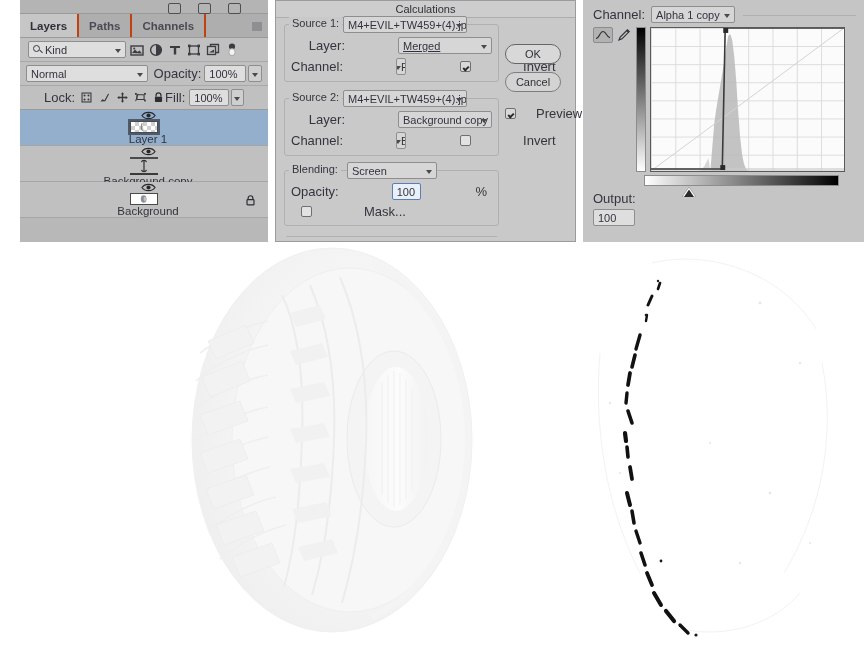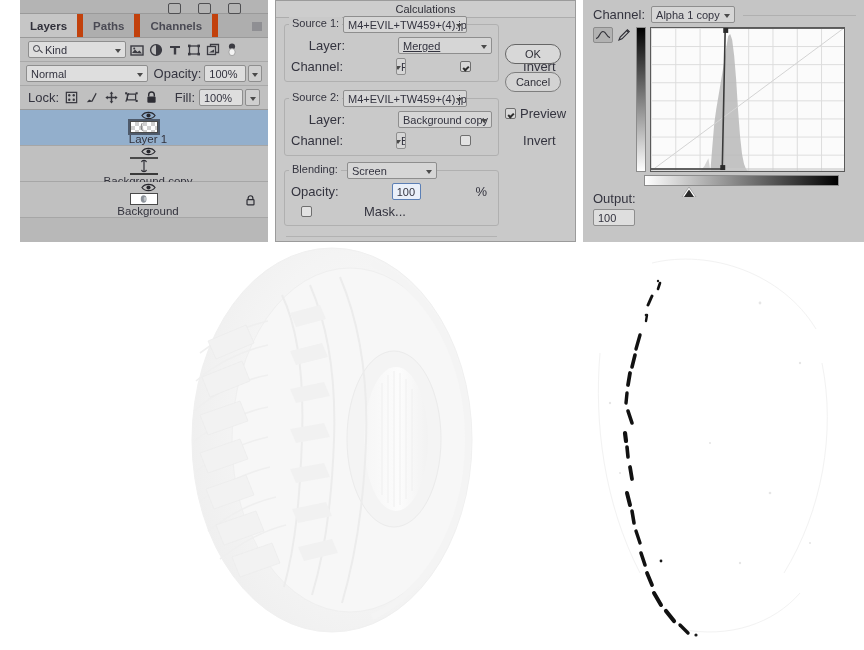--- a/index.html
+++ b/index.html
@@ -55,21 +55,21 @@
     border:1px solid #4f4f52; border-radius:2px; background:#b4b4b4;
   }
   .tabbar {
     position:absolute; left:0; top:14px; width:248px; height:24px;
     background:#aeaeae; border-bottom:1px solid #9a9a9a;
     display:flex; align-items:stretch;
   }
   .tab {
     padding:0 10px; display:flex; align-items:center;
     font-size:11.5px; font-weight:bold; color:#4a4a54;
-    border-right:6px solid #c2410c;
+    border-right:2px solid #c2410c;
   }
   .tab.active { background:#c6c6c6; color:#30303a; }
   .panel-menu-icon{
     position:absolute; right:6px; top:8px; width:10px; height:9px; background:#8f8f93;
   }
   .filterrow {
     position:absolute; left:0; top:38px; width:248px; height:24px;
     background:#c0c0c0; display:flex; align-items:center; padding:0 8px;
     border-bottom:1px solid #a9a9a9;
   }
@@ -94,21 +94,21 @@
     width:15px; height:17px; margin-left:2px; background:#cfcfcf;
     border:1px solid #8e8e8e; border-radius:2px; position:relative;
   }
   .stepper:after{
     content:""; position:absolute; left:50%; top:50%; margin-left:-3px; margin-top:-1px;
     border-left:3px solid transparent; border-right:3px solid transparent;
     border-top:4px solid #4a4a4a;
   }
   .lockrow{
     position:absolute; left:0; top:86px; width:248px; height:24px;
-    background:#c0c0c0; display:flex; align-items:center; padding:0 8px;
+    background:#c0c0c0; display:flex; align-items:center; padding:0 24px;
     border-bottom:1px solid #9a9a9a;
   }
   .lockico{ width:15px; height:15px; margin-left:5px; position:relative; }
   #layer-list{ position:absolute; left:0; top:110px; width:248px; height:132px; background:#b8b8b8; }
   .layer-row{
     position:relative; height:36px; width:248px;
     border-bottom:1px solid #a6a6a6;
     display:flex; align-items:center;
     background:#c0c0c0;
     flex-direction:column;
@@ -499,21 +499,21 @@
         </div>
       </div>
 
       <div style="position:absolute; right:8px; top:26px; width:62px;">
         <div class="btn primary">
           <span>OK</span>
         </div>
         <div class="btn" style="margin-top:8px;">
           <span>Cancel</span>
         </div>
-        <div style="display:flex; align-items:center; margin-top:14px;">
+        <div style="display:flex; align-items:center; margin-top:14px;gap:16px;">
           <div class="cb on"></div>
           <span class="lbl">Preview</span>
         </div>
       </div>
     </div>
   </div>
 
   <div class="ps-panel" id="curves-panel">
 
     <div class="curves-head">

